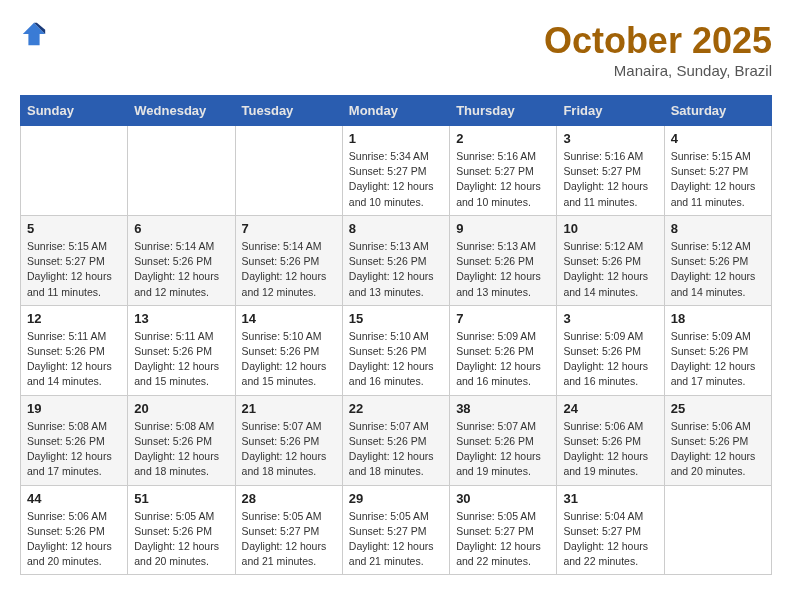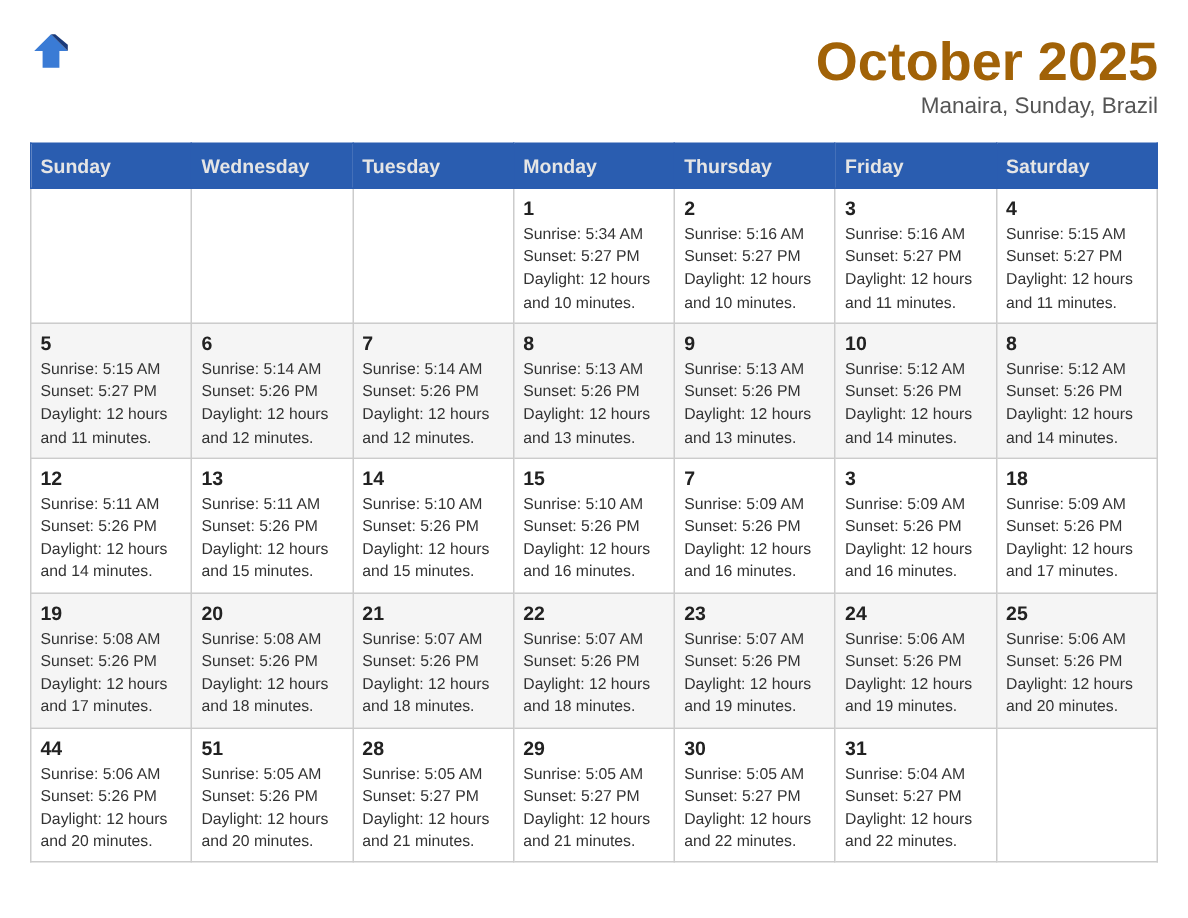--- a/index.html
+++ b/index.html
@@ -265,21 +265,21 @@
           <div class="day-info">and 18 minutes.</div>
         </td>
         <td>
           <div class="day-num">22</div>
           <div class="day-info">Sunrise: 5:07 AM</div>
           <div class="day-info">Sunset: 5:26 PM</div>
           <div class="day-info">Daylight: 12 hours</div>
           <div class="day-info">and 18 minutes.</div>
         </td>
         <td>
-          <div class="day-num">23</div>
+          <div class="day-num">38</div>
           <div class="day-info">Sunrise: 5:07 AM</div>
           <div class="day-info">Sunset: 5:26 PM</div>
           <div class="day-info">Daylight: 12 hours</div>
           <div class="day-info">and 19 minutes.</div>
         </td>
         <td>
           <div class="day-num">24</div>
           <div class="day-info">Sunrise: 5:06 AM</div>
           <div class="day-info">Sunset: 5:26 PM</div>
           <div class="day-info">Daylight: 12 hours</div>

